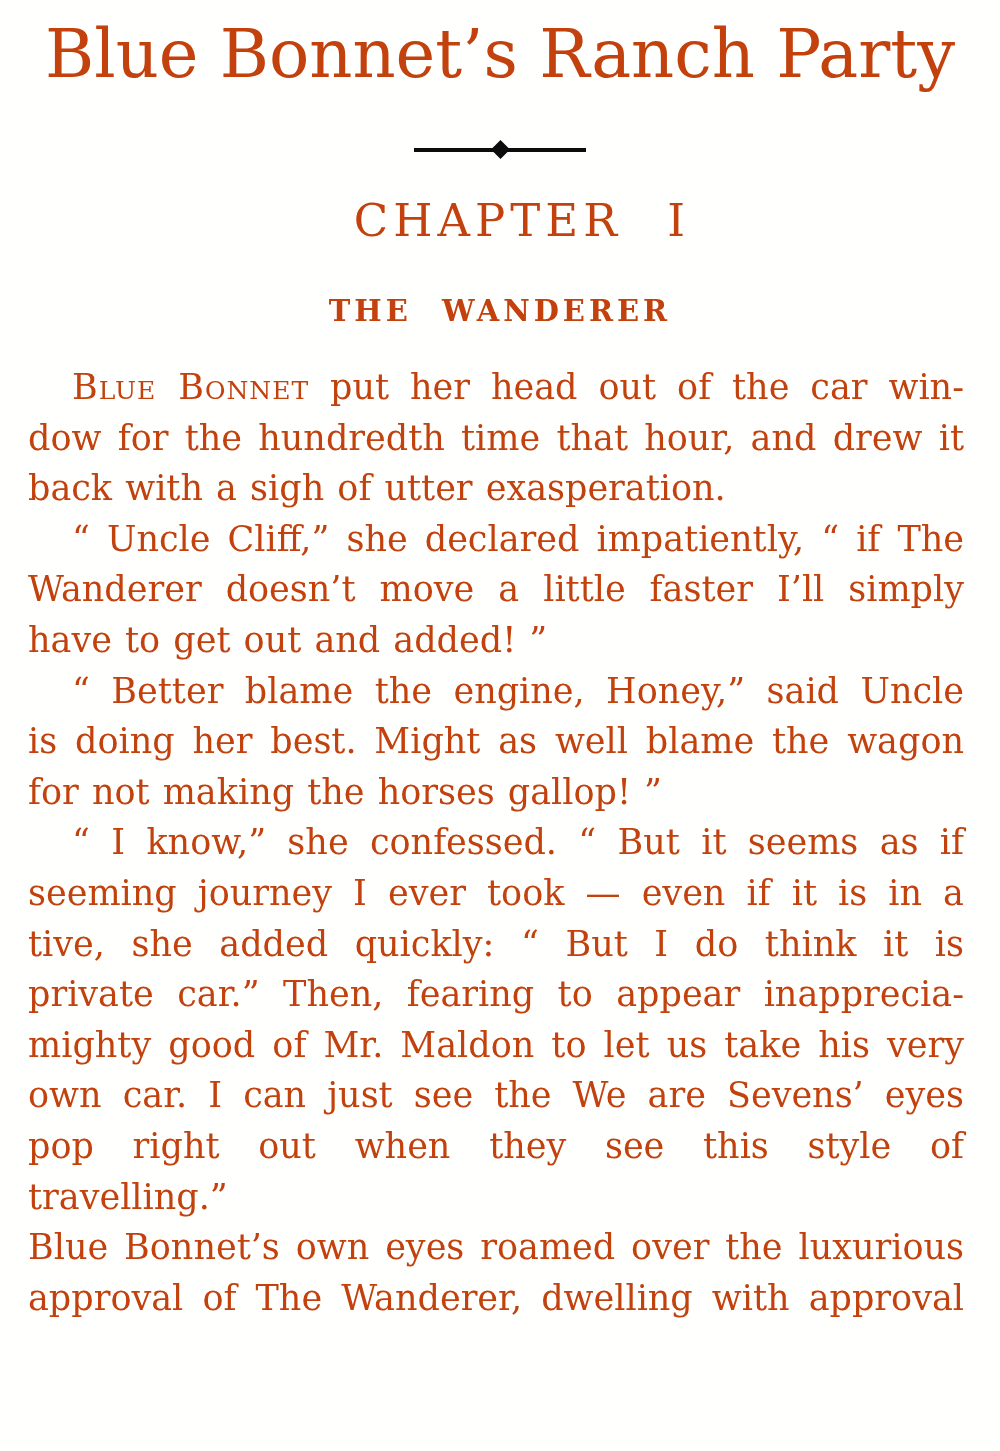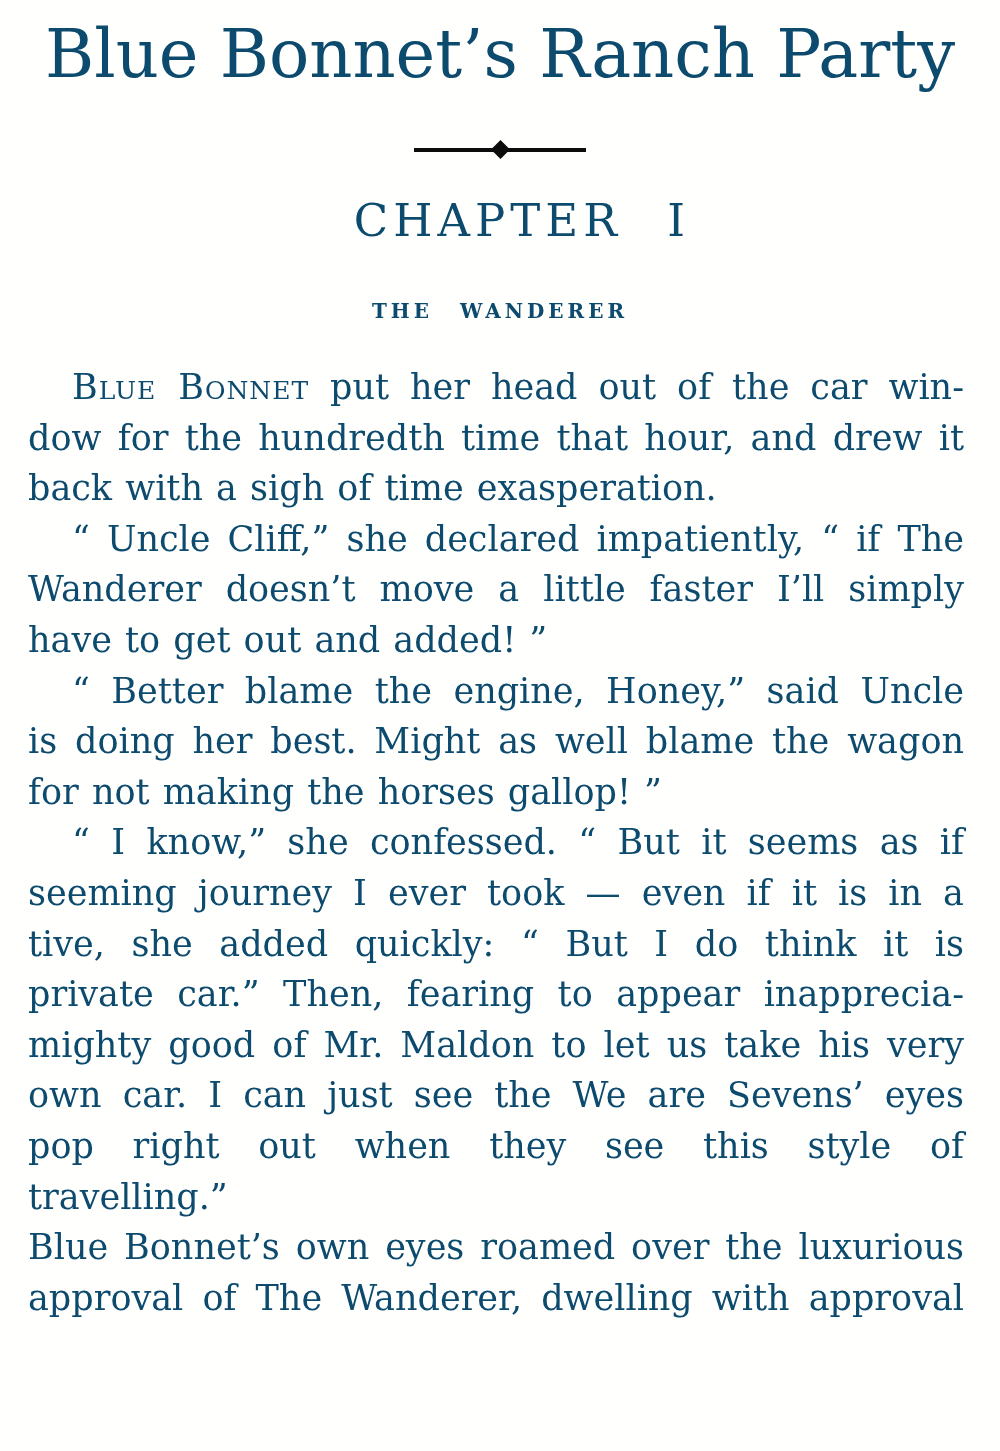--- a/index.html
+++ b/index.html
@@ -6,21 +6,21 @@
     margin: 0;
     padding: 0;
     background: #e8e8e8;
   }
   .page {
     position: relative;
     width: 1000px;
     height: 1451px;
     margin: 0 auto;
     background: #fffffe;
-    color: #0c4a6e;
+    color: #c2410c;
     font-family: "DejaVu Serif", "Liberation Serif", serif;
     overflow: hidden;
   }
   .book-title {
     margin: 12px 10px 0 10px;
     text-align: center;
     font-size: 67px;
     line-height: 84px;
     font-weight: 500;
     letter-spacing: 0px;
@@ -52,21 +52,21 @@
     font-size: 45px;
     line-height: 46px;
     letter-spacing: 5px;
     word-spacing: 26px;
     font-weight: 400;
     padding-left: 44px;
   }
   .chapter-subtitle {
     margin-top: 52px;
     text-align: center;
-    font-size: 20px;
+    font-size: 29px;
     line-height: 30px;
     font-weight: bold;
     letter-spacing: 4px;
     word-spacing: 16px;
   }
   .body-text {
     margin: 36px 36px 0 28px;
     font-size: 35px;
     line-height: 50.6px;
     word-spacing: 2px;
@@ -101,21 +101,21 @@
 
   <div class="chapter-heading">CHAPTER I</div>
 
   <div class="chapter-subtitle">THE WANDERER</div>
 
   <div class="body-text">
 
     <div>
       <div class="line indent"><span class="sc">Blue Bonnet</span><span> put her head out of the car win-</span></div>
       <div class="line">dow for the hundredth time that hour, and drew it</div>
-      <div class="line end">back with a sigh of time exasperation.</div>
+      <div class="line end">back with a sigh of utter exasperation.</div>
     </div>
 
     <div>
       <div class="line indent">“ Uncle Cliff,” she declared impatiently, “ if The</div>
       <div class="line">Wanderer doesn’t move a little faster I’ll simply</div>
       <div class="line end">have to get out and added! ”</div>
     </div>
 
     <div>
       <div class="line indent">“ Better blame the engine, Honey,” said Uncle</div>

